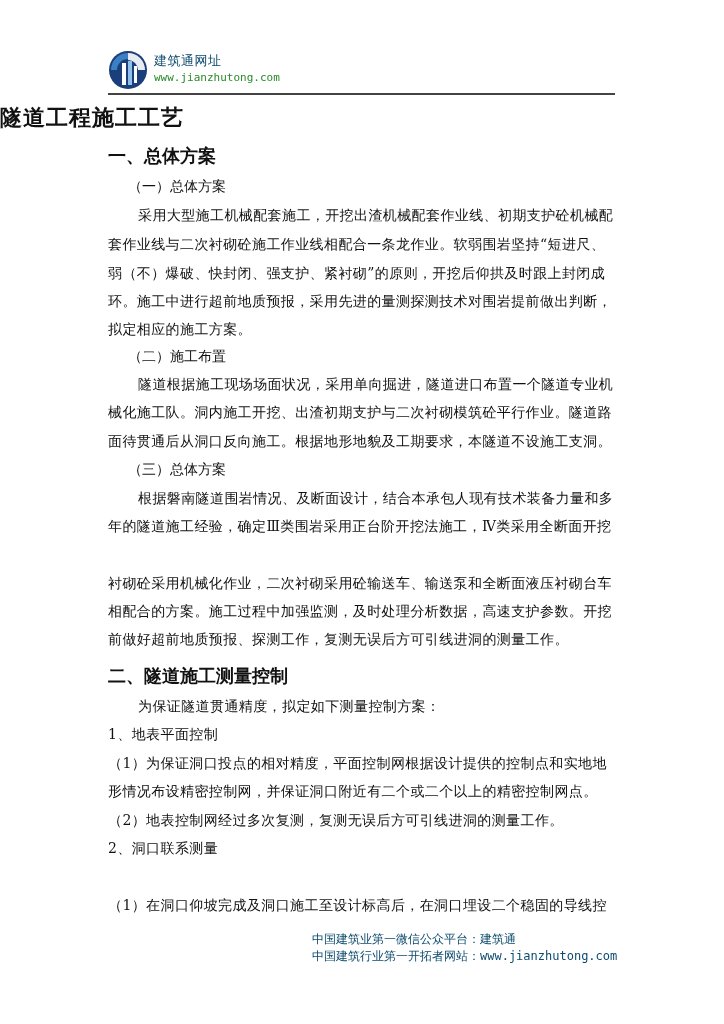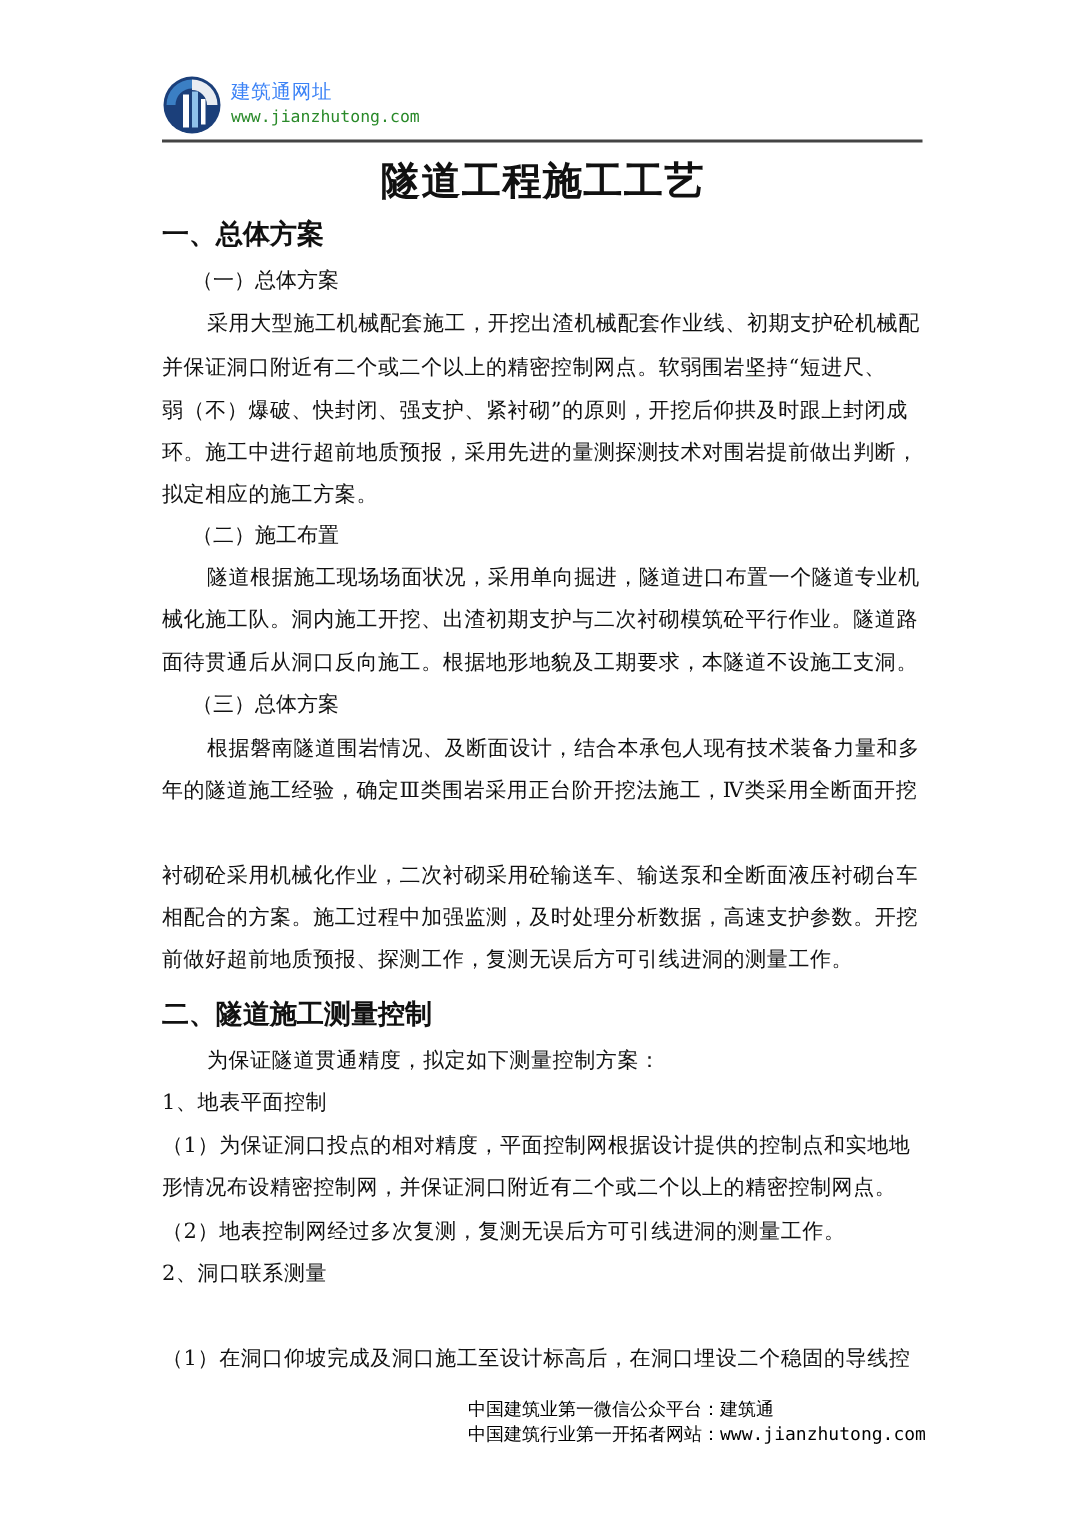--- a/index.html
+++ b/index.html
@@ -2,37 +2,37 @@
 <html><head>
   <meta charset="utf-8">
   <style>
     html, body { margin: 0; padding: 0; background: #ffffff; }
     body { width: 724px; height: 1024px; position: relative; overflow: hidden;
            font-family: "DejaVu Serif", "Liberation Serif", serif; color: #111; }
     .page { position: absolute; left: 0; top: 0; width: 724px; height: 1024px; background: #fff; }
 
     .header { position: absolute; left: 108px; top: 48px; width: 508px; height: 46px; }
     .logo { position: absolute; left: 0; top: 2px; width: 40px; height: 40px; }
-    .brand-name { position: absolute; left: 46px; top: 4px; font-size: 13px; color: #3b82f6;
+    .brand-name { position: absolute; left: 46px; top: 4px; font-size: 13px; color: #0c4a6e;
                   font-family: "DejaVu Sans", sans-serif; letter-spacing: 0.5px; }
     .brand-url { position: absolute; left: 46px; top: 23px; font-size: 11px; color: #2a8a2a;
                  font-family: "DejaVu Sans Mono", "Liberation Mono", monospace; }
     .header-rule { position: absolute; left: 108px; top: 93px; width: 507px; height: 2px; background: #444; }
 
-    .doc-title { position: absolute; left: 0; top: 103px; width: 724px; text-align: center;
-                 font-size: 26px; font-weight: bold; letter-spacing: 1px; }
+    .doc-title { position: absolute; left: 0; top: 103px; width: 724px; 
+                 font-size: 22px; font-weight: bold; letter-spacing: 1px; }
 
     .h1 { position: absolute; left: 108px; font-size: 18px; font-weight: bold;
           font-family: Liberation Serif, serif; }
     .sub { position: absolute; left: 128px; font-size: 14px; }
     .line { position: absolute; left: 108px; width: 510px; font-size: 14px; white-space: nowrap;
             letter-spacing: 0.4px; }
     .indent { left: 138px; width: 480px; }
 
-    .footer { position: absolute; left: 312px; top: 931px; font-size: 12px; color: #000000;
+    .footer { position: absolute; left: 312px; top: 931px; font-size: 12px; color: #0c4a6e;
               font-family: "DejaVu Sans", sans-serif; line-height: 17px; }
     .footer .url { font-family: "DejaVu Sans Mono", "Liberation Mono", monospace; }
   </style>
 </head>
 <body>
 
 <div class="page">
 
   <div class="header">
     <svg class="logo" viewBox="0 0 40 40">
@@ -47,21 +47,21 @@
     <span class="brand-url">www.jianzhutong.com</span>
   </div>
   <div class="header-rule"></div>
 
   <div class="doc-title">隧道工程施工工艺</div>
 
   <div class="h1" style="top:144px">一、总体方案</div>
 
   <div class="sub" style="top:178px">（一）总体方案</div>
   <div class="line indent" style="top:207px">采用大型施工机械配套施工，开挖出渣机械配套作业线、初期支护砼机械配</div>
-  <div class="line" style="top:236px">并保证洞口附近有二个或二个以上的精密控制网点。软弱围岩坚持“短进尺、</div>
+  <div class="line" style="top:236px">套作业线与二次衬砌砼施工作业线相配合一条龙作业。软弱围岩坚持“短进尺、</div>
   <div class="line" style="top:265px">弱（不）爆破、快封闭、强支护、紧衬砌”的原则，开挖后仰拱及时跟上封闭成</div>
   <div class="line" style="top:321px">拟定相应的施工方案。</div>
   <div class="line" style="top:293px">环。施工中进行超前地质预报，采用先进的量测探测技术对围岩提前做出判断，</div>
 
   <div class="sub" style="top:348px">（二）施工布置</div>
   <div class="line indent" style="top:376px">隧道根据施工现场场面状况，采用单向掘进，隧道进口布置一个隧道专业机</div>
   <div class="line" style="top:404px">械化施工队。洞内施工开挖、出渣初期支护与二次衬砌模筑砼平行作业。隧道路</div>
   <div class="line" style="top:433px">面待贯通后从洞口反向施工。根据地形地貌及工期要求，本隧道不设施工支洞。</div>
 
   <div class="sub" style="top:461px">（三）总体方案</div>

